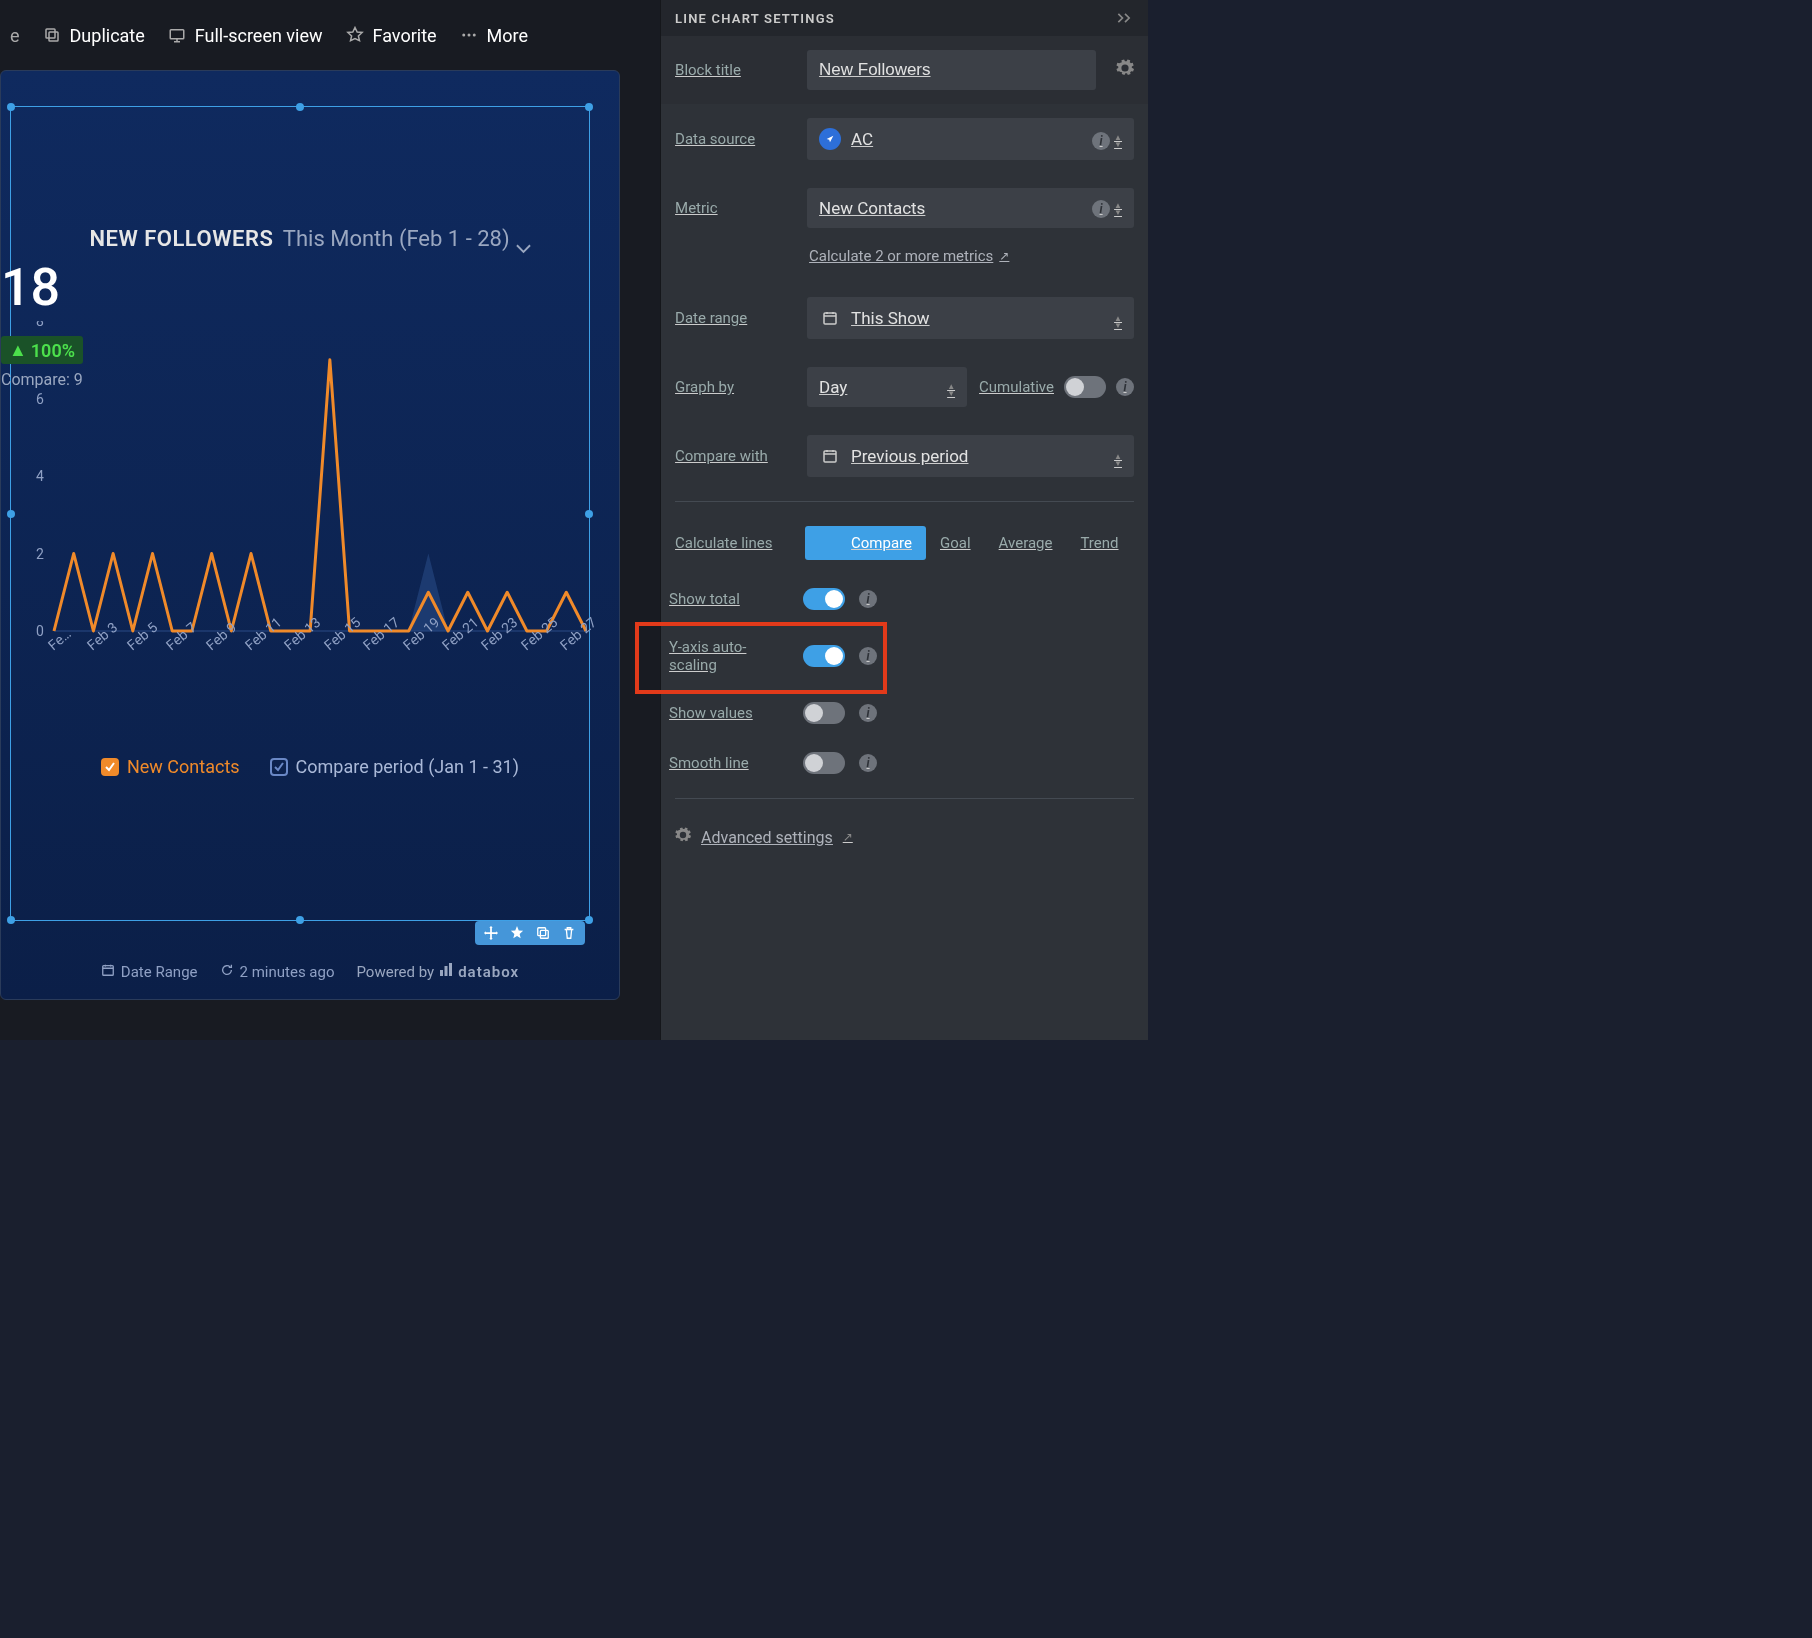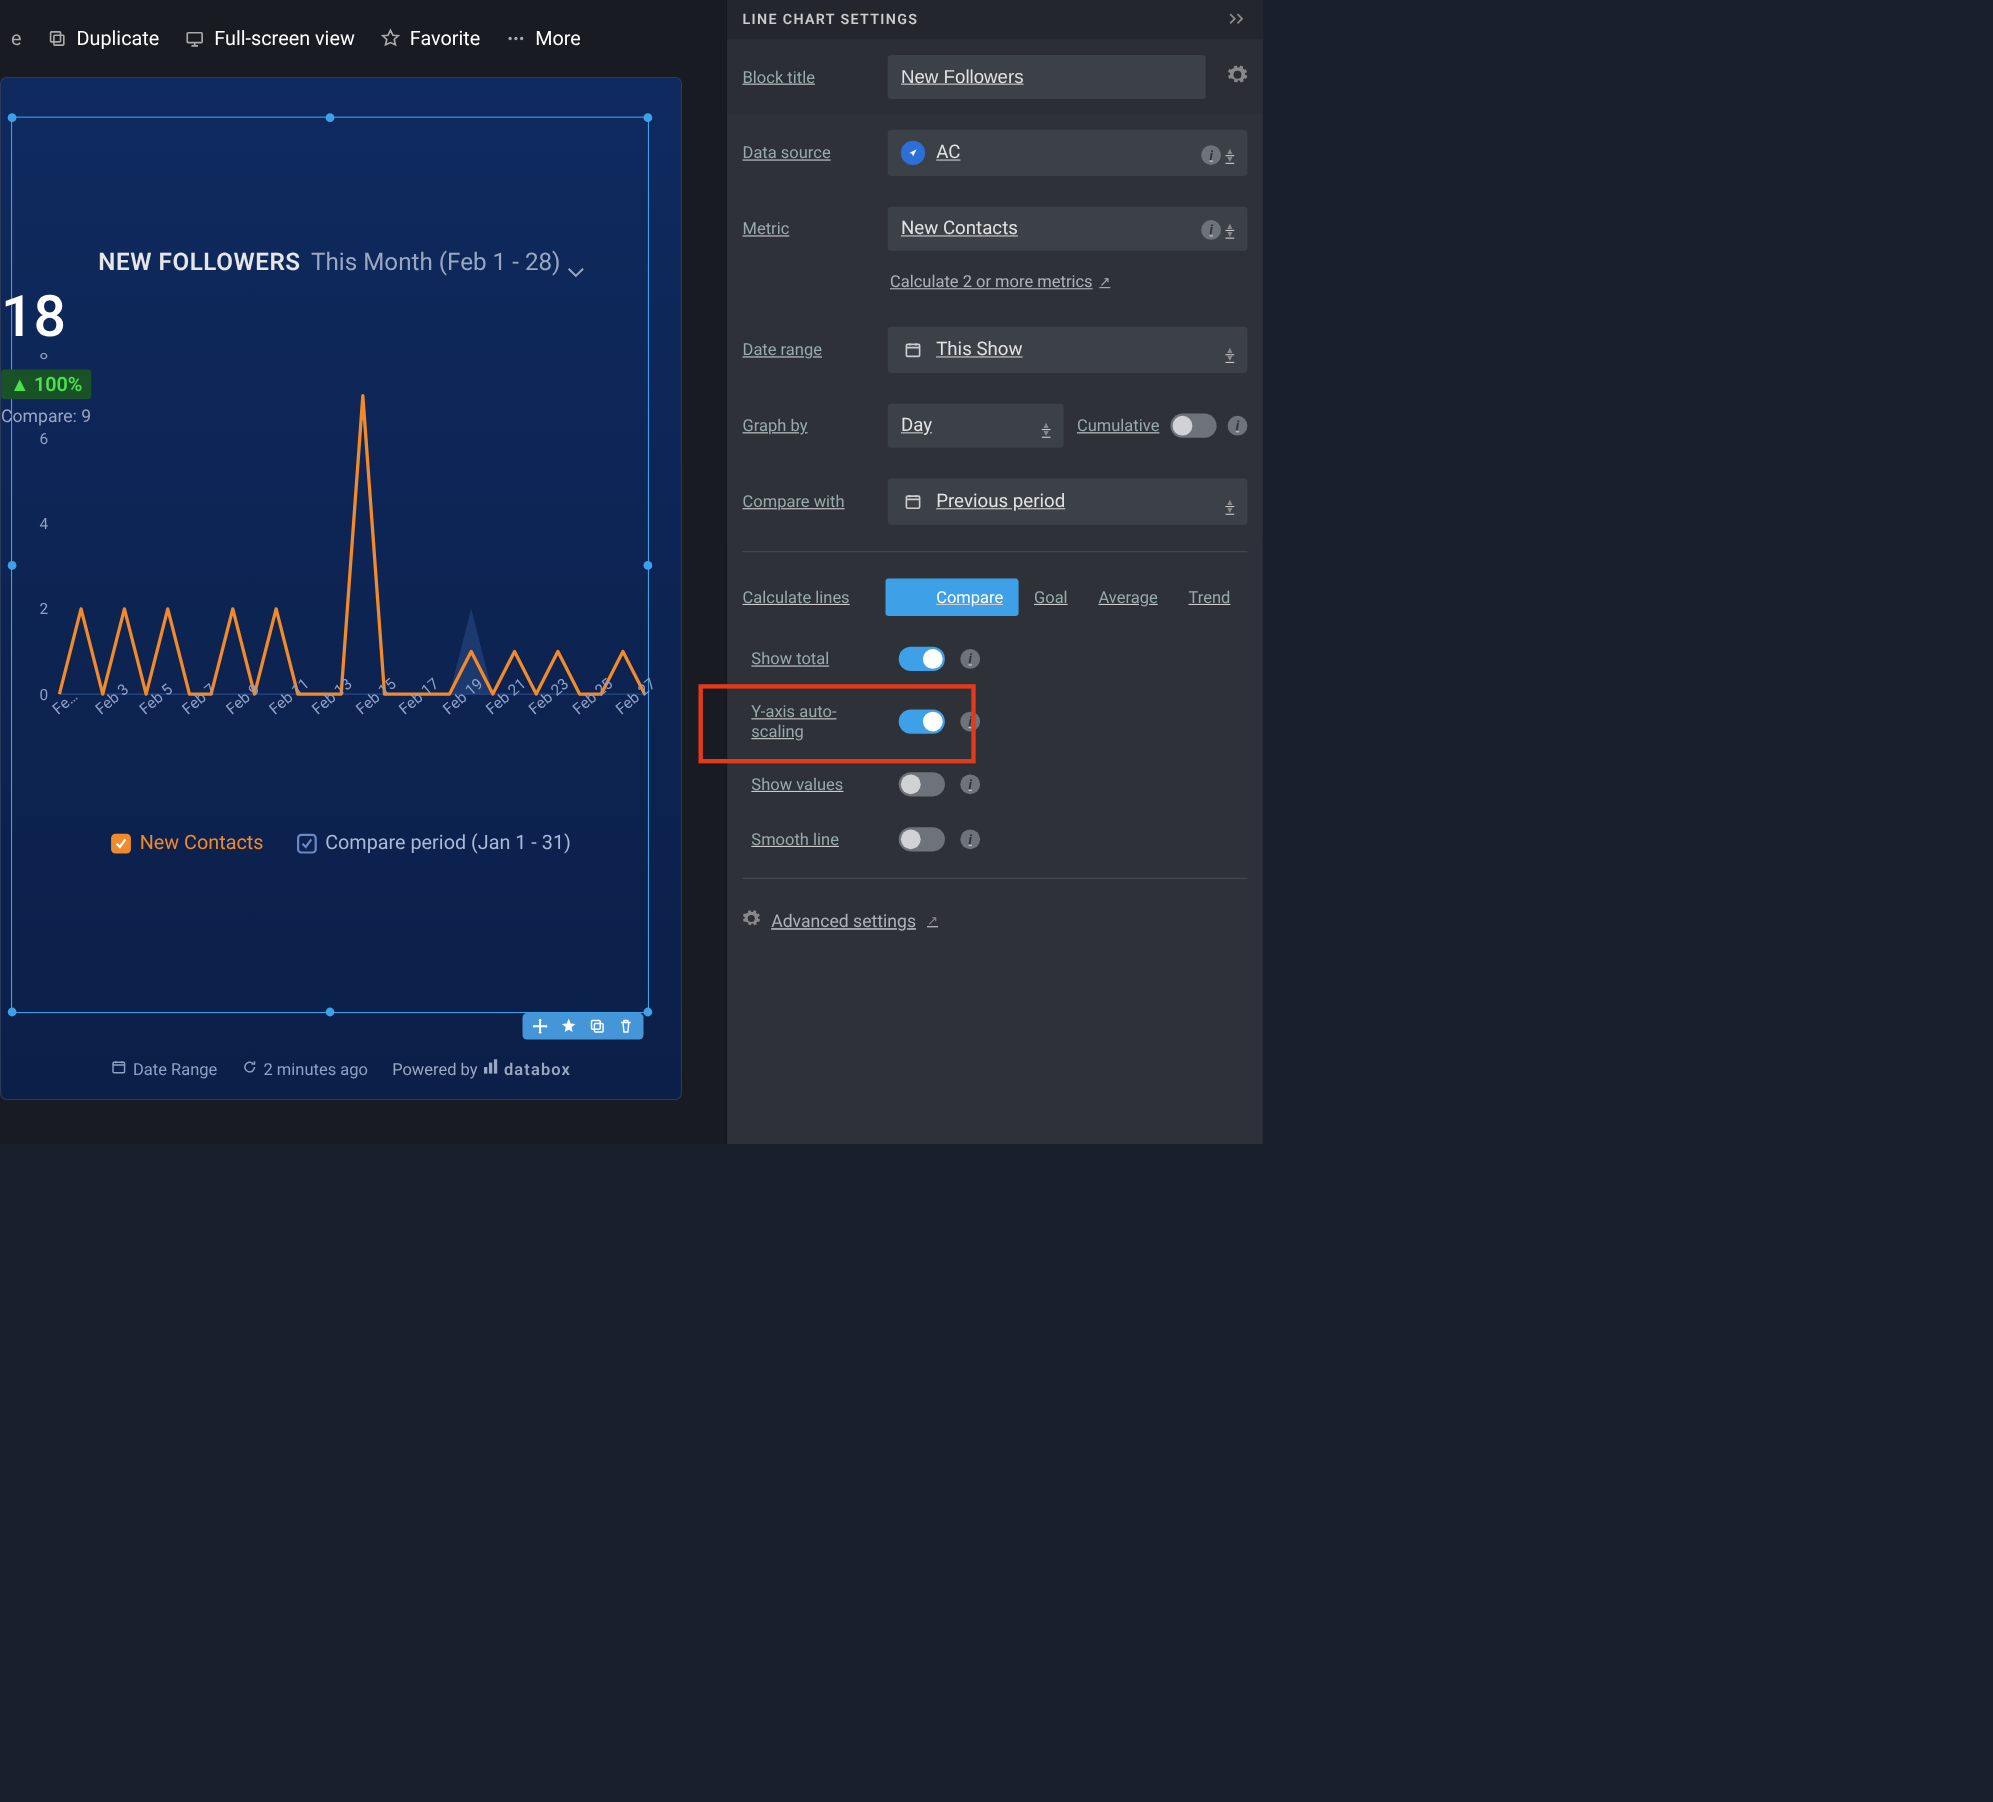--- a/index.html
+++ b/index.html
@@ -176,21 +176,21 @@
 .toggle.on .knob { left:22px; background:#fff; }
 hr.divider { border:none; border-top:1px solid #444a52; margin:10px 14px; }
 .add-lines-row { display:flex; align-items:center; padding:14px 14px; gap:10px; }
 .tabs { display:flex; gap:0; margin-left:auto; flex:1; justify-content:flex-start; }
 .tab {
   padding:8px 14px; color:#9aa; font-size:15px; cursor:pointer;
 }
 .tab.active { background:#3ea0e6; color:#fff; border-radius:3px;padding-left:46px; }
 .option-rowset { display:flex; flex-direction:column; gap:0; padding:0 0; position:relative; }
 .option-row {
-  display:flex; align-items:center; gap:14px; padding:14px 22px;
+  display:flex; align-items:center; gap:14px; padding:14px 8px;
 }
 .option-row .setting-label{ width:120px; }
 .highlight-box {
   position:absolute;
   border:4px solid #e23a1a;
   left:-26px;
   top:48px;
   width:252px;
   height:72px;
   pointer-events:none;

